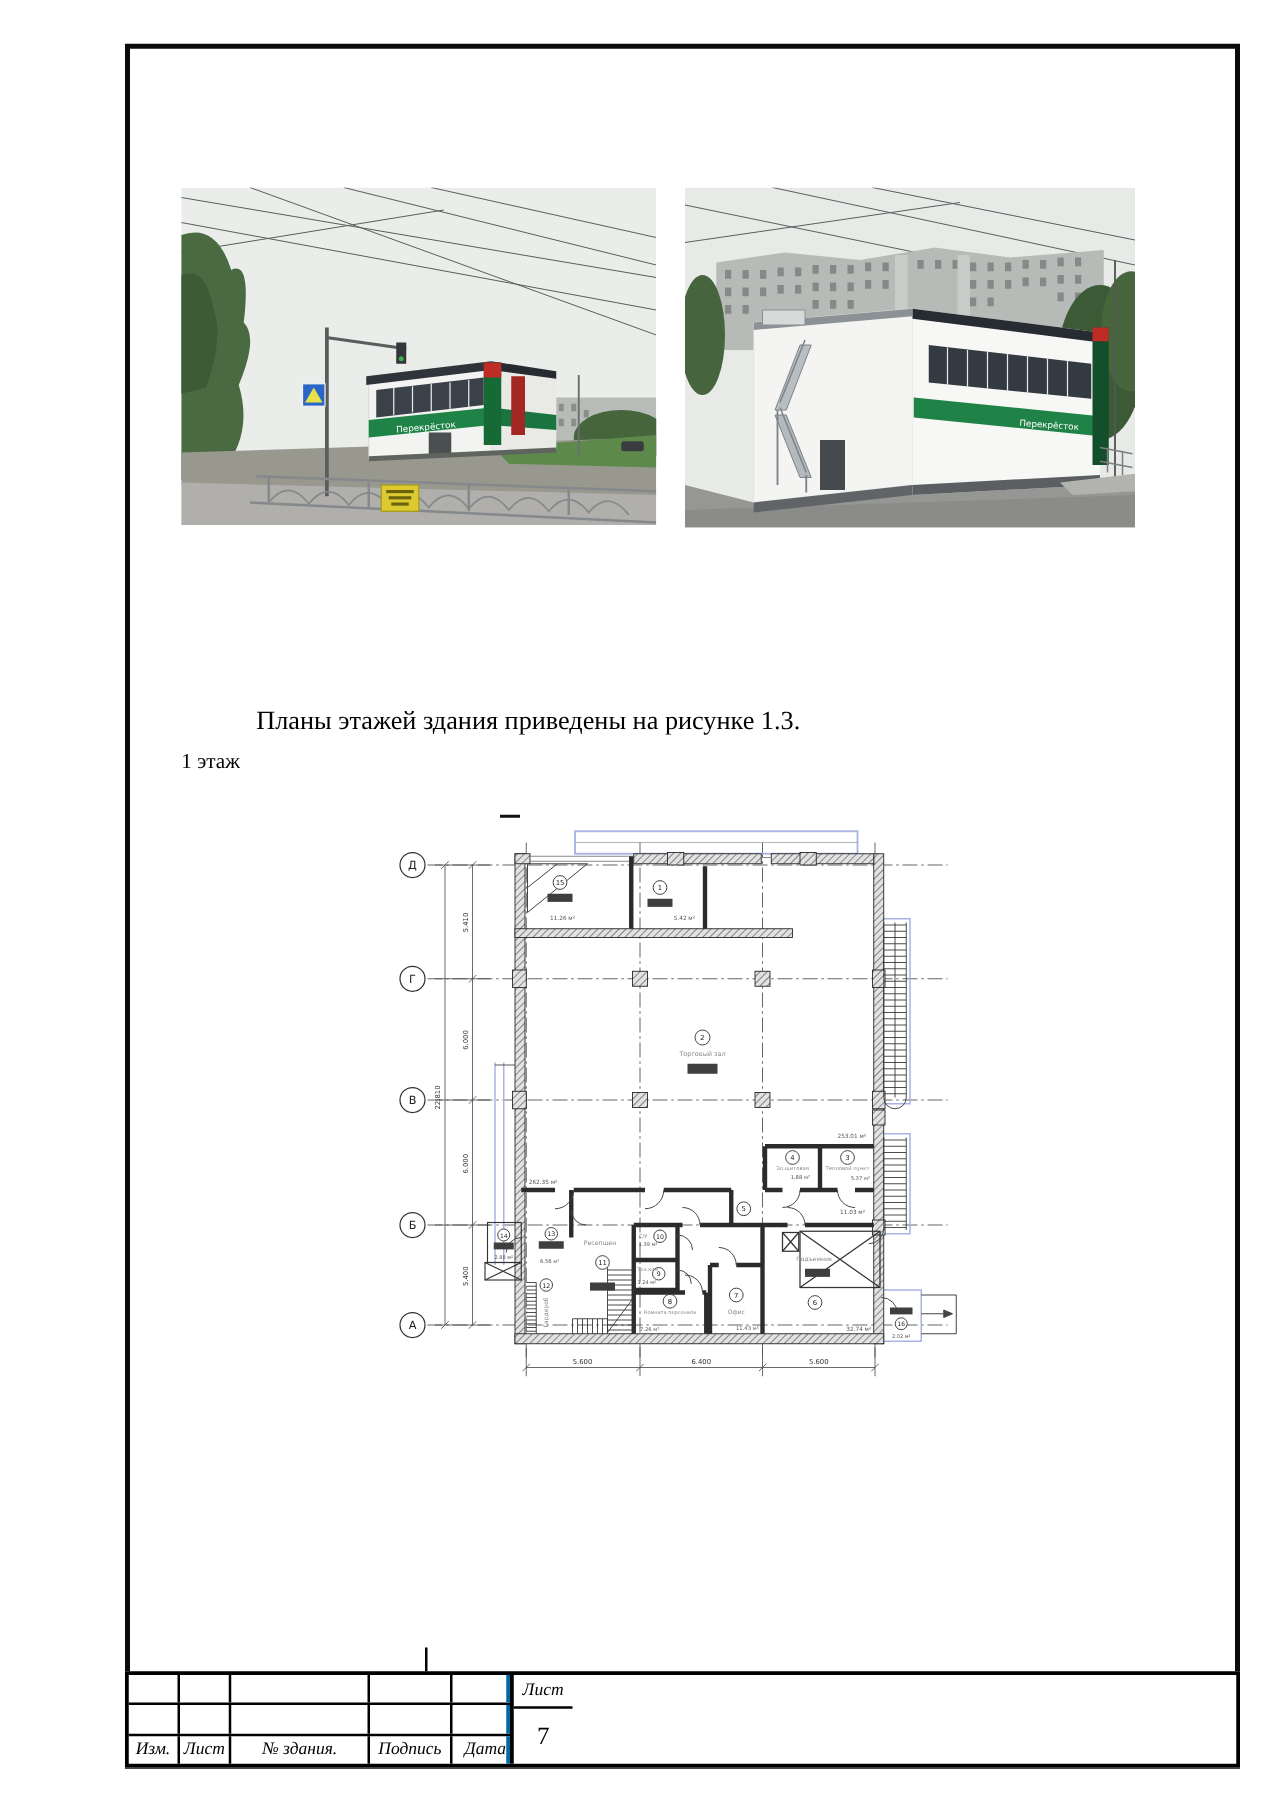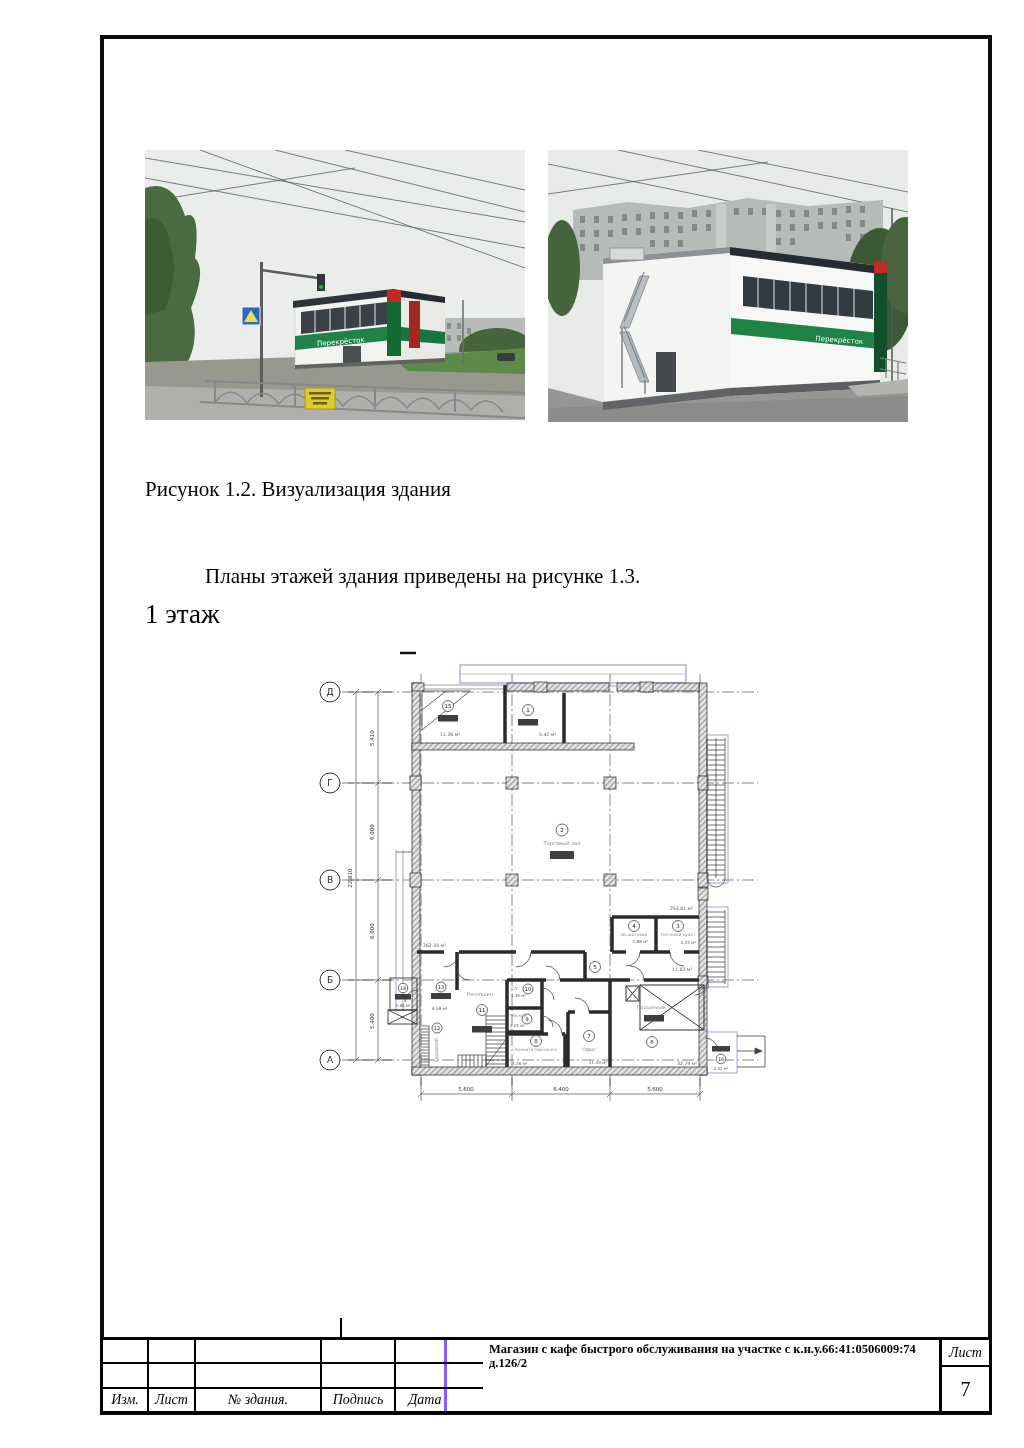--- a/index.html
+++ b/index.html
@@ -2,33 +2,33 @@
 <html><head>
 <meta charset="utf-8">
 <style>
   html,body{margin:0;padding:0;background:#fff;}
   .page{position:relative;width:1024px;height:1448px;background:#ffffff;overflow:hidden;
         font-family:"Liberation Serif", serif;color:#000;}
   .frame{position:absolute;left:100px;top:35px;width:884px;height:1372px;border:4px solid #0b0b0b;}
   .photo{position:absolute;}
   .caption{position:absolute;left:145px;top:477px;font-size:21px;}
   .para{position:absolute;left:205px;top:564px;font-size:21px;}
-  .floorlabel{position:absolute;left:145px;top:599px;font-size:27px;}
+  .floorlabel{position:absolute;left:145px;top:599px;font-size:17px;}
   .plan{position:absolute;left:300px;top:638px;}
   svg text{font-family:"DejaVu Sans", sans-serif;}
   .stray{position:absolute;left:340px;top:1318px;width:2px;height:20px;background:#000;}
   
   .tblock{position:absolute;left:100px;top:1337px;width:892px;height:77px;display:flex;
           border:3px solid #000;box-sizing:border-box;background:#fff;}
-  .tb-left{width:380px;display:flex;flex-direction:column;box-sizing:border-box;}
+  .tb-left{width:305px;display:flex;flex-direction:column;box-sizing:border-box;}
   .tb-row{flex:1;display:flex;border-bottom:2px solid #000;box-sizing:border-box;}
   .tb-row:last-child{border-bottom:none;}
   .tb-c{border-right:2px solid #000;box-sizing:border-box;display:flex;align-items:center;
         justify-content:center;font-style:italic;font-size:14px;white-space:nowrap;}
-  .w1{width:46px;}.w2{width:47px;}.w3{width:126px;}.w4{width:74px;font-style:italic;}.w5{width:51px;border-right:3px solid #8b5cf6;padding-left:10px;}
+  .w1{width:46px;}.w2{width:47px;}.w3{width:126px;}.w4{width:74px;font-style:italic;}.w5{width:51px;border-right:3px solid #0369a1;padding-left:10px;}
   .tb-mid{flex:1;padding:2px 5px 0 6px;font-size:12.5px;font-weight:bold;line-height:1.15;box-sizing:border-box;}
   .tb-right{width:50px;border-left:3px solid #000;display:flex;flex-direction:column;box-sizing:border-box;}
   .tb-sheet-label{height:27px;border-bottom:2px solid #000;display:flex;align-items:center;
         justify-content:center;font-style:italic;font-size:14px;box-sizing:border-box;}
   .tb-sheet-num{flex:1;display:flex;align-items:center;justify-content:center;font-size:20px;}
 </style>
 </head>
 <body>
 
 <div class="page">
@@ -216,21 +216,20 @@
           <line x1="332" y1="208" x2="358" y2="213"></line>
             <line x1="332" y1="219" x2="358" y2="224"></line>
           <line x1="338" y1="208" x2="338" y2="228"></line>
             <line x1="350" y1="211" x2="350" y2="230"></line>
         </g>
       </g>
       <polygon points="300,236 360,229 360,243 310,246" fill="#b2b3af"></polygon>
     </svg>
   </div>
 
-  <div class="caption">Рисунок 1.2. Визуализация здания</div>
   <div class="para">Планы этажей  здания приведены на рисунке 1.3.</div>
   <div class="floorlabel">1 этаж</div>
 
   <div class="plan">
     <svg width="480" height="500" viewBox="0 0 480 500">
       <defs>
         <pattern id="h" width="4" height="4" patternUnits="userSpaceOnUse" patternTransform="rotate(45)">
           <rect width="4" height="4" fill="#e2e2e2"></rect>
           <line x1="0" y1="0" x2="0" y2="4" stroke="#4a4a4a" stroke-width="1"></line>
         </pattern>
@@ -536,19 +535,18 @@
         <div class="tb-c w5"></div>
       </div>
       <div class="tb-row">
         <div class="tb-c w1">Изм.</div>
         <div class="tb-c w2">Лист</div>
         <div class="tb-c w3">№ здания.</div>
         <div class="tb-c w4">Подпись</div>
         <div class="tb-c w5">Дата</div>
       </div>
     </div>
-    <div class="tb-mid">Магазин с кафе быстрого обслуживания на участке с к.н.у.66:41:0506009:74 д.126/2</div>
     <div class="tb-right">
       <div class="tb-sheet-label">Лист</div>
       <div class="tb-sheet-num">7</div>
     </div>
   </div>
 </div>
 
 </body></html>

